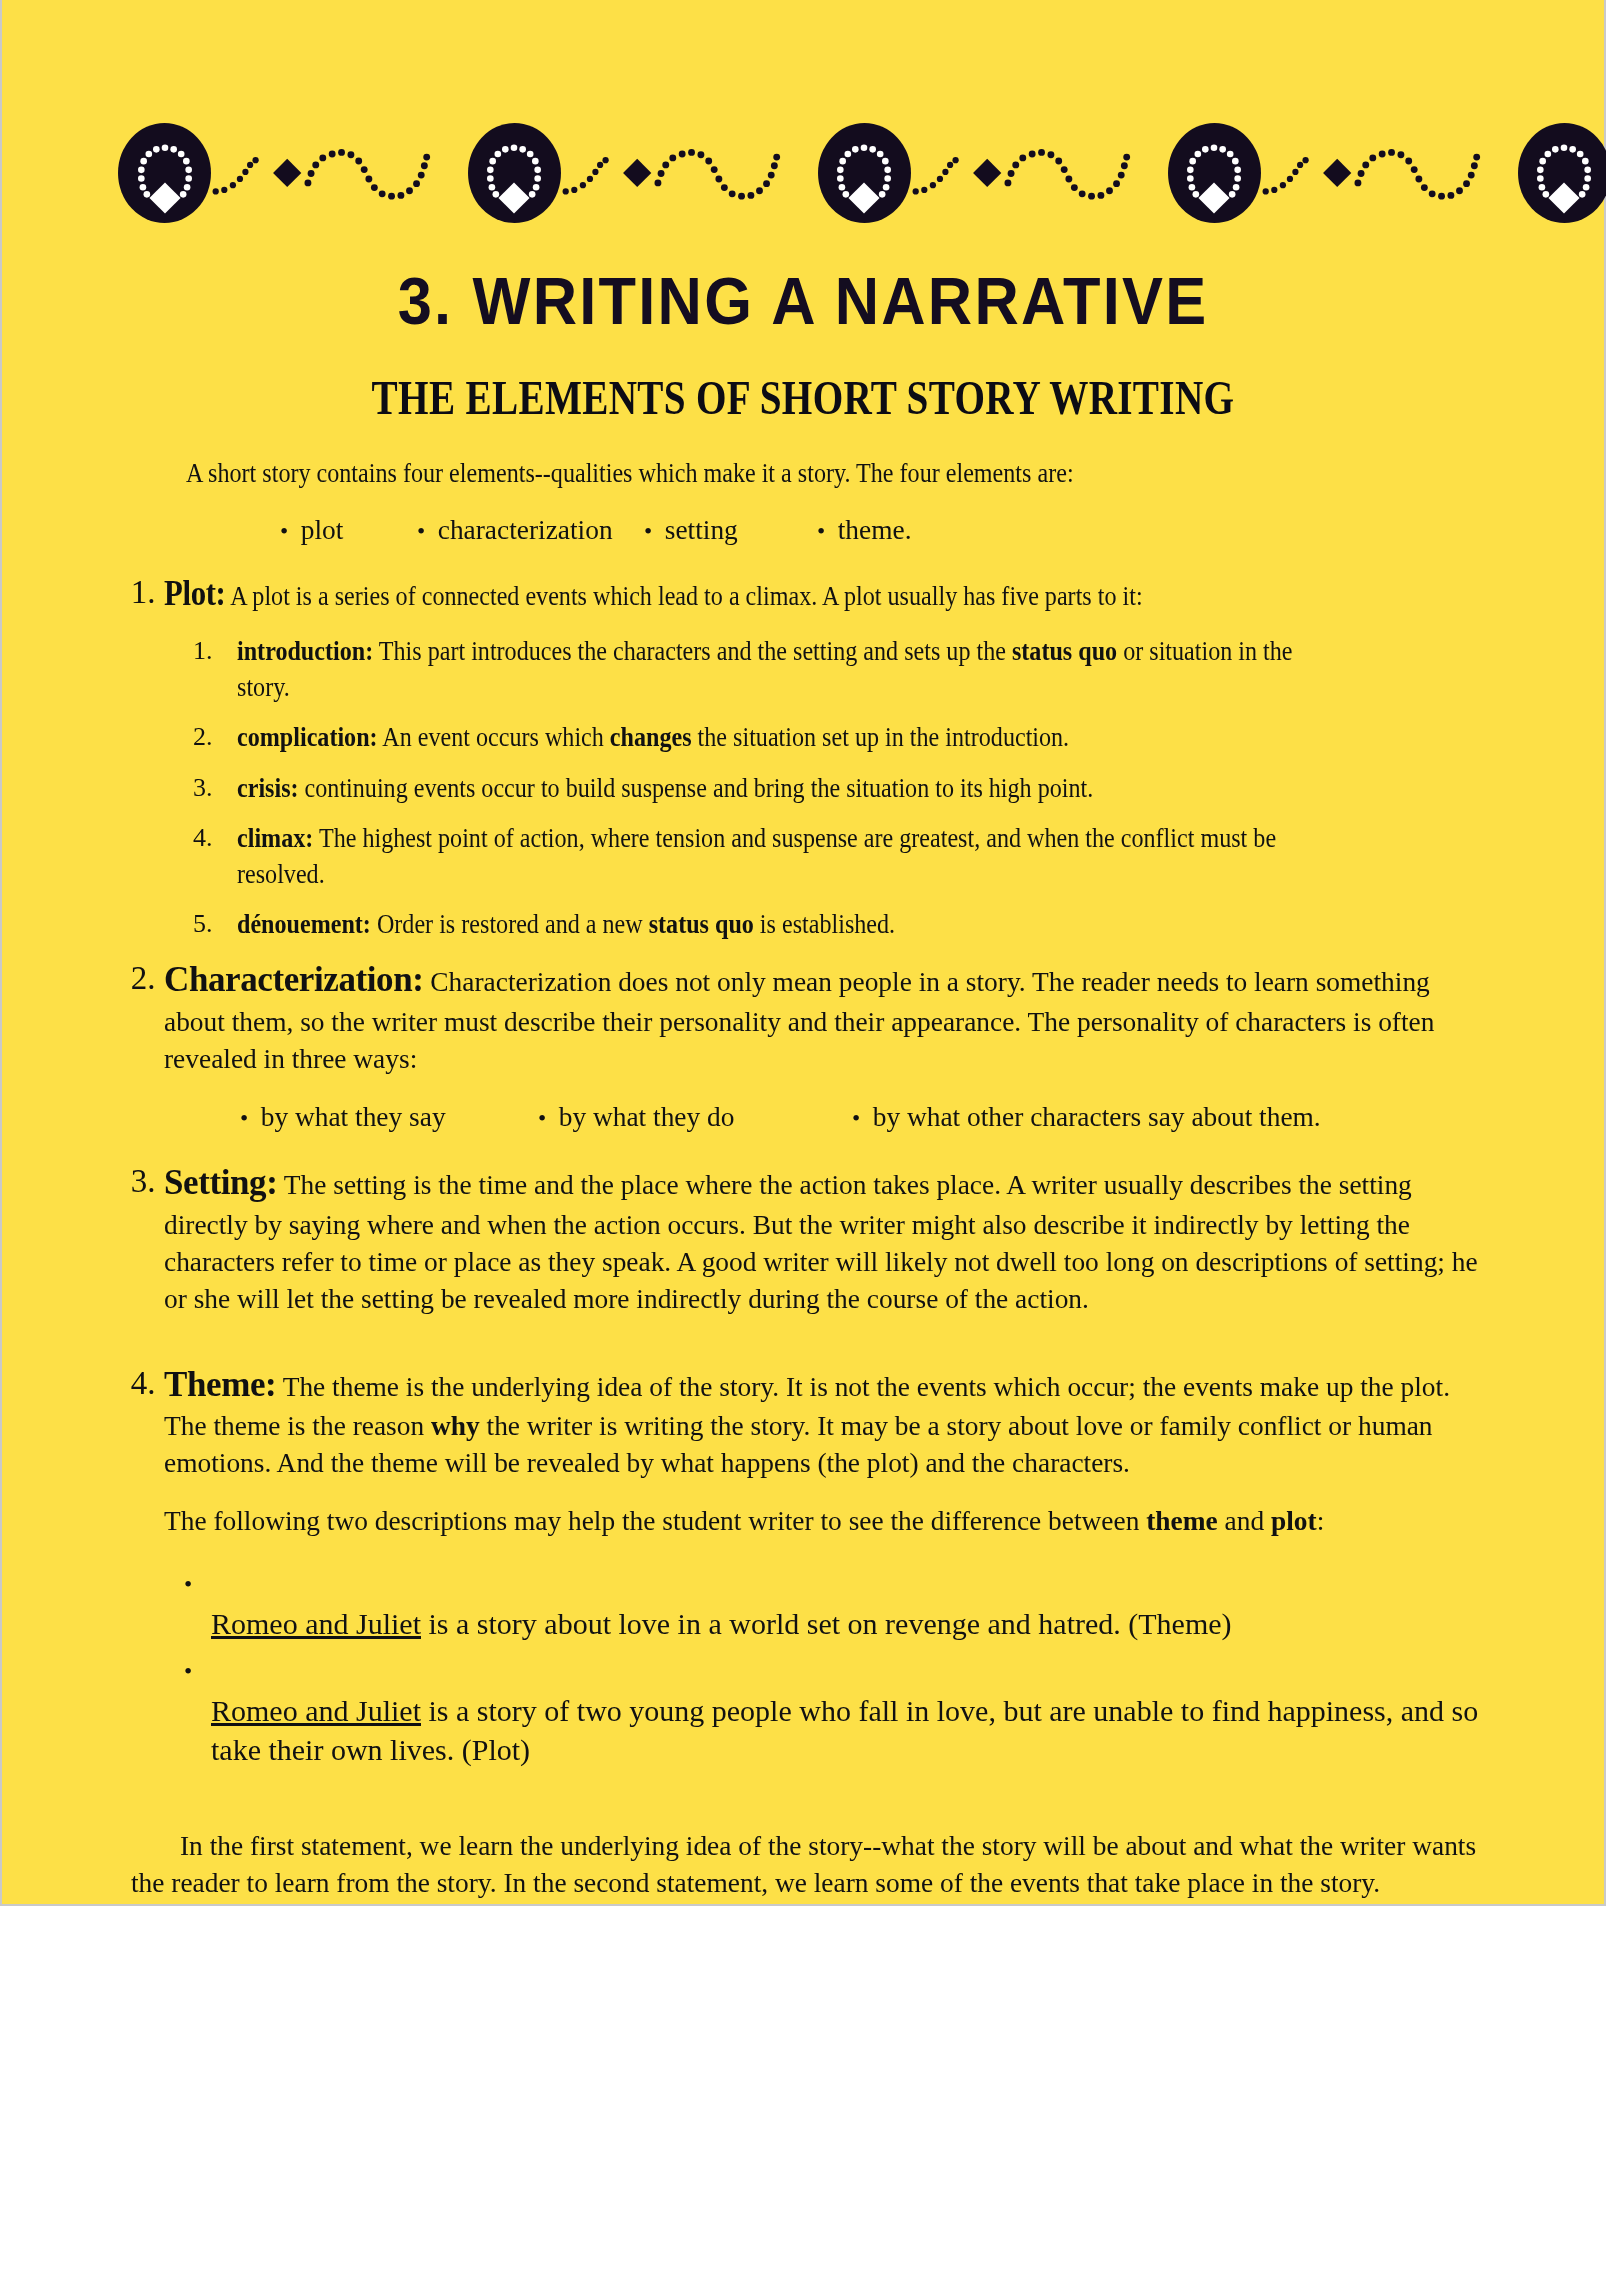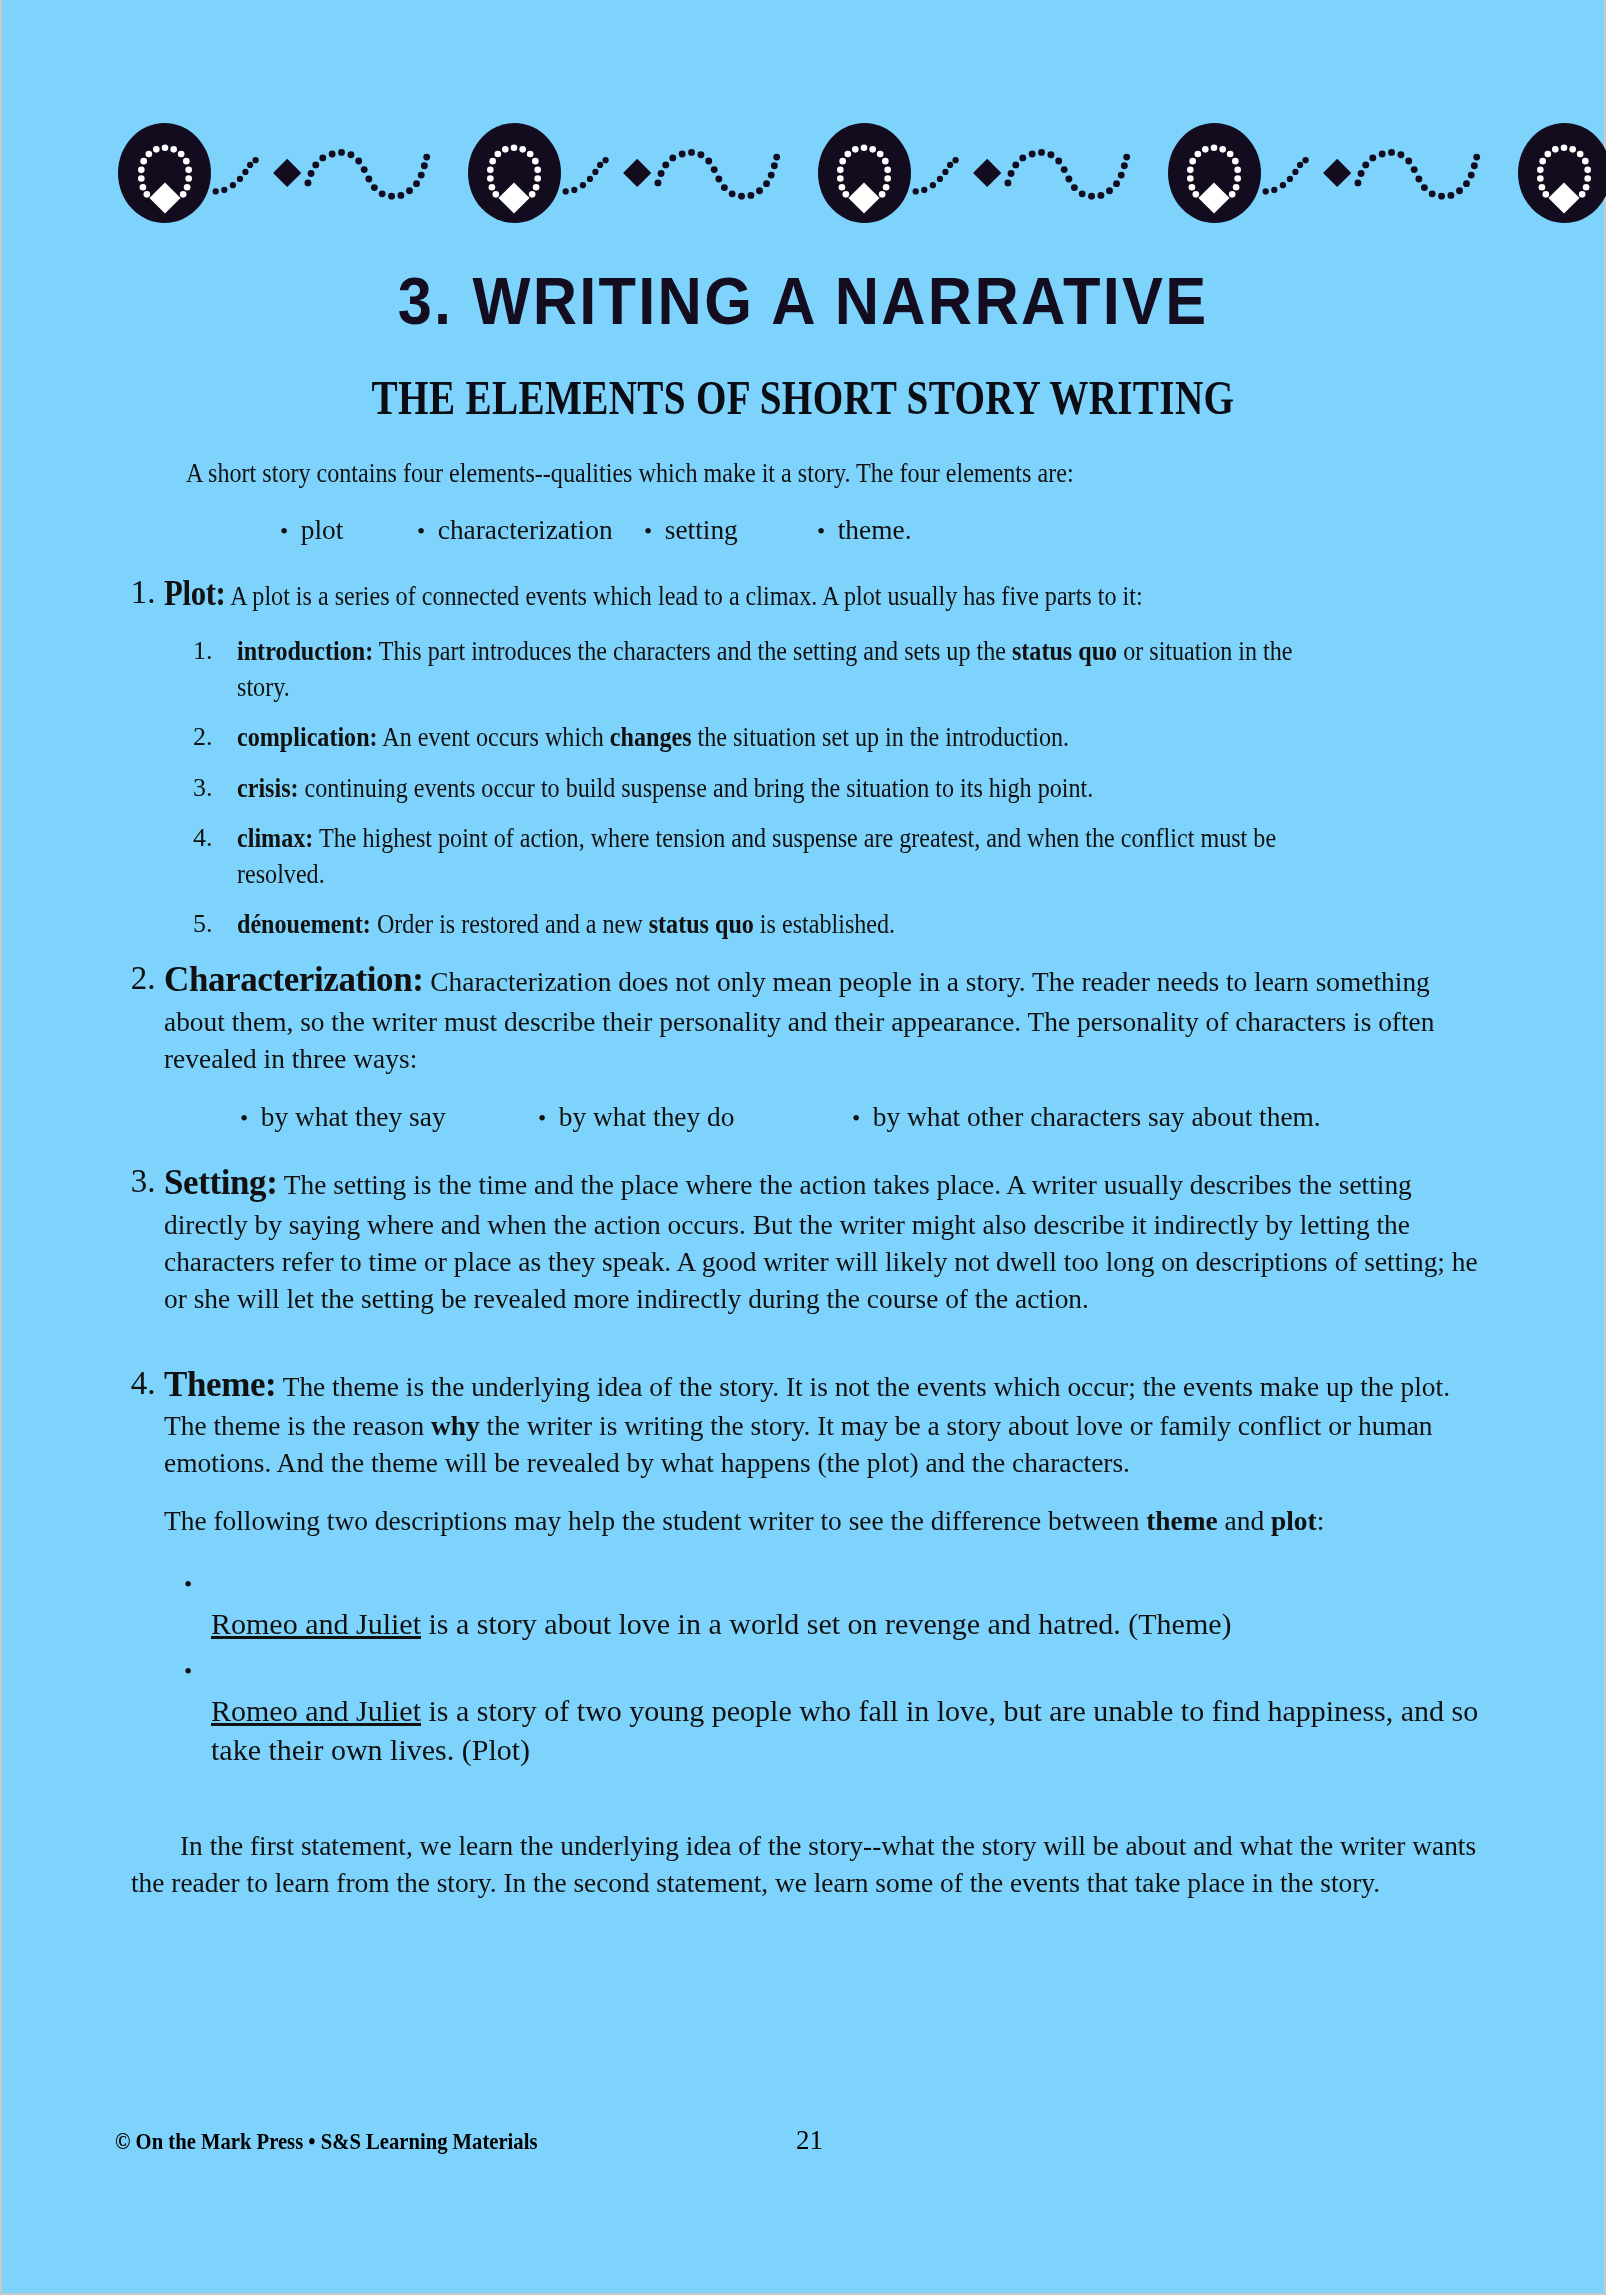--- a/index.html
+++ b/index.html
@@ -7,22 +7,22 @@
     padding: 0;
     background: #ffffff;
   }
   body {
     font-family: "Liberation Serif", "DejaVu Serif", serif;
     color: #000000;
   }
   #page {
     position: relative;
     width: 1606px;
-    height: 2295px;
-    background: #7dd3fc;
+    height: 1906px;
+    background: #fde047;
     box-sizing: border-box;
     overflow: hidden;
   }
   
   .edge-line {
     position: absolute;
     background: #c9c9c9;
   }
   .edge-left  { left: 0;  top: 0; width: 1.6px; height: 2295px; }
   .edge-right { right: 0; top: 0; width: 1.6px; height: 2295px; }

